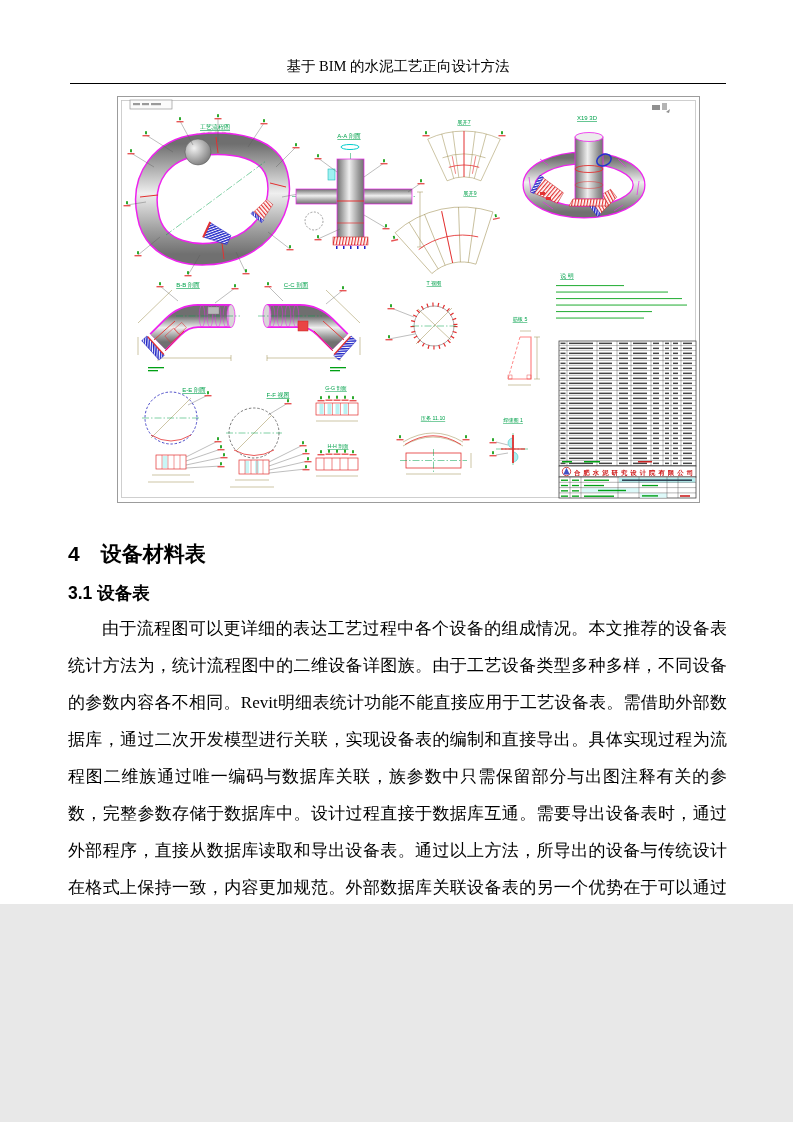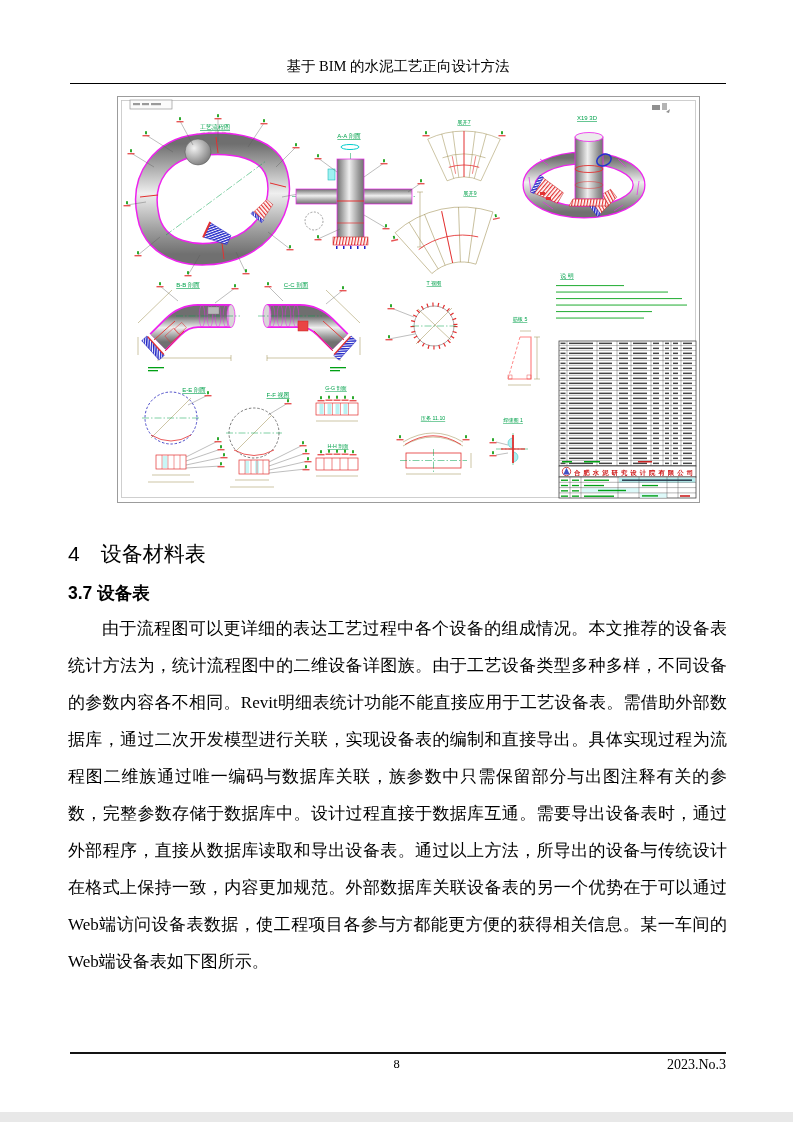--- a/index.html
+++ b/index.html
@@ -1,25 +1,25 @@
 <!DOCTYPE html>
 <html><head>
 <meta charset="utf-8">
 <style>
   html,body{margin:0;padding:0;background:#e8e8e8;}
-  .page{position:relative;width:793px;height:1112px;margin:0 auto;background:#fff;
+  .page{position:relative;width:793px;height:904px;margin:0 auto;background:#fff;
         font-family:"Liberation Serif","DejaVu Serif",serif;color:#000;overflow:hidden;}
   .header{position:absolute;top:57px;left:70px;width:656px;text-align:center;
           font-size:14.5px;padding-bottom:7px;border-bottom:1.6px solid #000;}
   .figure-wrap{position:absolute;top:96px;left:117px;width:581px;height:405px;
                border:1px solid #9c9c9c;background:#fff;}
   .figure-wrap svg{display:block;width:100%;height:100%;}
   .caption{position:absolute;top:509px;left:0;width:100%;text-align:center;
            font-size:15px;letter-spacing:1px;}
-  .h1{position:absolute;top:540px;left:68px;font-size:21px;font-weight:normal;
+  .h1{position:absolute;top:540px;left:68px;font-size:21px;font-weight:bold;
       font-family:"Liberation Sans","DejaVu Sans",sans-serif;}
   .h2{position:absolute;top:581px;left:68px;font-size:17.5px;font-weight:bold;
       font-family:"Liberation Sans","DejaVu Sans",sans-serif;}
   .body-text{position:absolute;top:610px;left:68px;width:659px;font-size:17px;
              line-height:37px;text-align:justify;text-indent:2em;}
   .footer-line{position:absolute;top:1052px;left:70px;width:656px;border-top:2px solid #141414;}
   .footer-page{position:absolute;top:1057px;left:0;width:100%;text-align:center;font-size:12.5px;}
   .footer-issue{position:absolute;top:1057px;right:67px;font-size:14px;}
 
   
@@ -507,21 +507,21 @@
         <rect class="gdash" x="524" y="387.9" width="16" height="1.3"></rect>
         <rect class="gdash" x="466" y="398.5" width="30" height="1.4"></rect>
         <rect class="gdash" x="524" y="398.2" width="16" height="1.4"></rect>
         <rect x="562" y="398.2" width="10" height="1.6" fill="#cc2222"></rect>
       </g>
     </svg>
   </div>
 
 
   <div class="h1">4　设备材料表</div>
-  <div class="h2">3.7 设备表</div>
+  <div class="h2">3.1 设备表</div>
 
   <div class="body-text">由于流程图可以更详细的表达工艺过程中各个设备的组成情况。本文推荐的设备表统计方法为，统计流程图中的二维设备详图族。由于工艺设备类型多种多样，不同设备的参数内容各不相同。Revit明细表统计功能不能直接应用于工艺设备表。需借助外部数据库，通过二次开发模型进行关联，实现设备表的编制和直接导出。具体实现过程为流程图二维族通过唯一编码与数据库关联，族参数中只需保留部分与出图注释有关的参数，完整参数存储于数据库中。设计过程直接于数据库互通。需要导出设备表时，通过外部程序，直接从数据库读取和导出设备表。通过以上方法，所导出的设备与传统设计在格式上保持一致，内容更加规范。外部数据库关联设备表的另一个优势在于可以通过Web端访问设备表数据，使工程项目各参与方都能更方便的获得相关信息。某一车间的Web端设备表如下图所示。</div>
 
   <div class="footer-line"></div>
   <div class="footer-page">8</div>
   <div class="footer-issue">2023.No.3</div>
 
 </div>
 
 </body></html>

